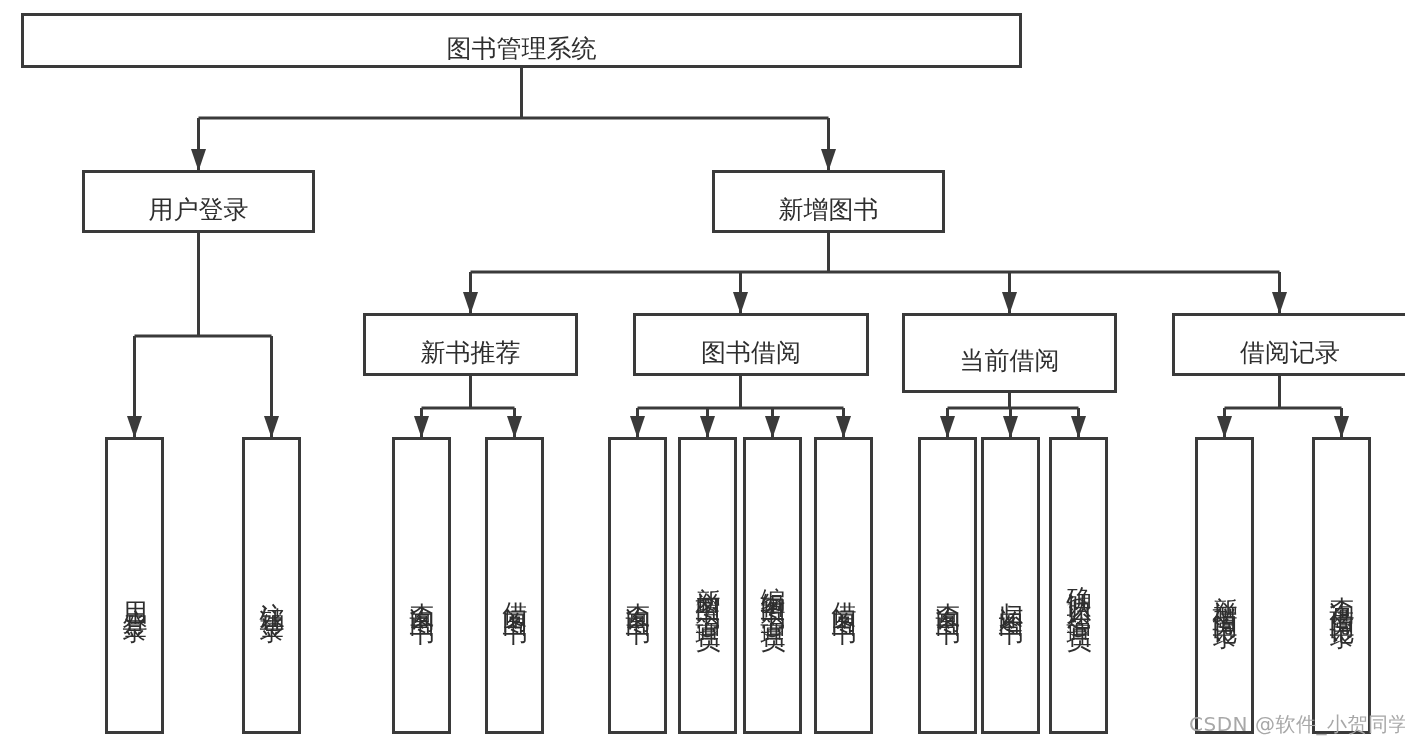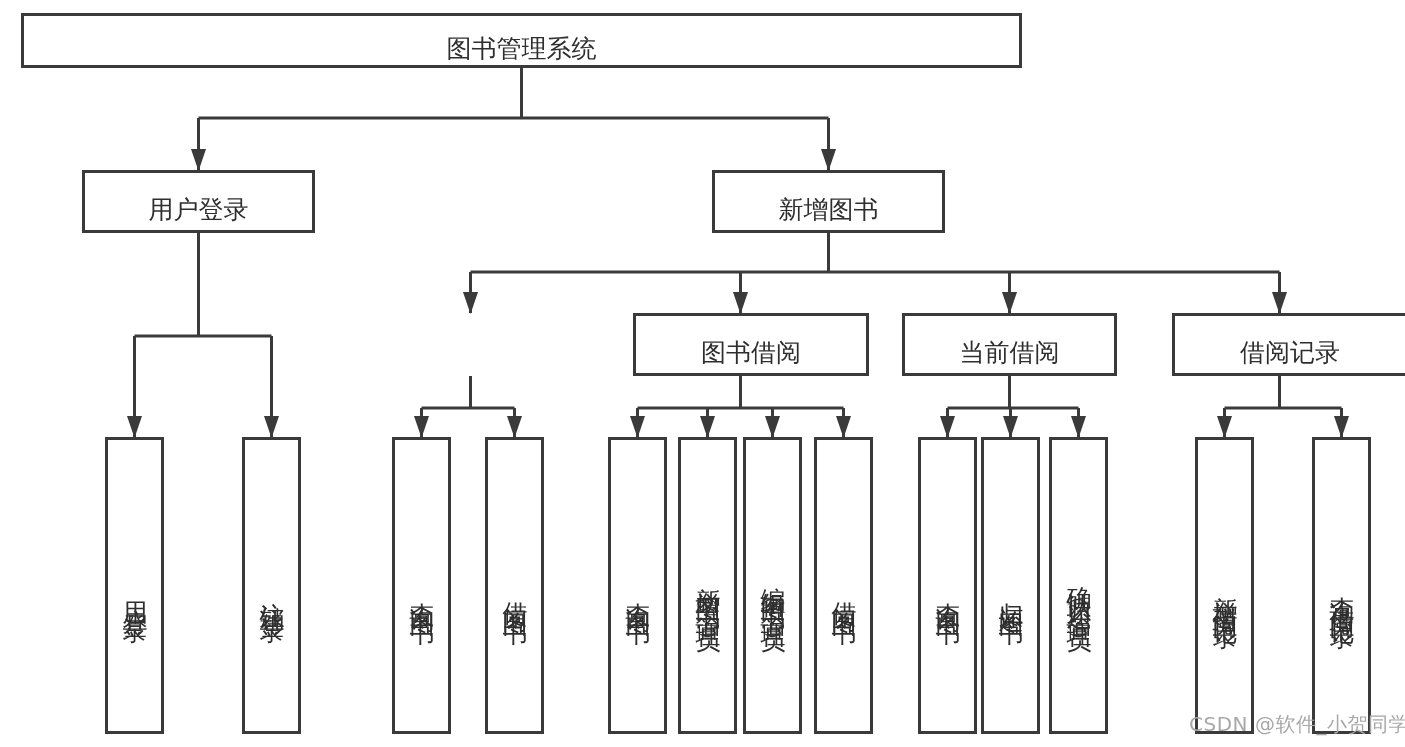--- a/index.html
+++ b/index.html
@@ -110,24 +110,27 @@
     <span class="lbl">图书管理系统</span>
   </div>
 
   <div class="node" style="left:82px;top:170px;width:233px;height:63px">
     <span class="lbl">用户登录</span>
   </div>
   <div class="node" style="left:712px;top:170px;width:233px;height:63px">
     <span class="lbl">新增图书</span>
   </div>
 
+  <div class="node" style="left:363px;top:313px;width:215px;height:63px">
+    <span class="lbl">新书推荐</span>
+  </div>
   <div class="node" style="left:633px;top:313px;width:236px;height:63px">
     <span class="lbl">图书借阅</span>
   </div>
-  <div class="node" style="left:902px;top:313px;width:215px;height:63px">
+  <div class="node" style="left:902px;top:313px;width:215px;height:80px">
     <span class="lbl">当前借阅</span>
   </div>
   <div class="node" style="left:1172px;top:313px;width:236px;height:63px">
     <span class="lbl">借阅记录</span>
   </div>
 
   <div class="node" style="left:105px;top:437px;width:59px;height:297px">
     <span class="lbl v">用户登录</span>
   </div>
   <div class="node" style="left:242px;top:437px;width:59px;height:297px">

